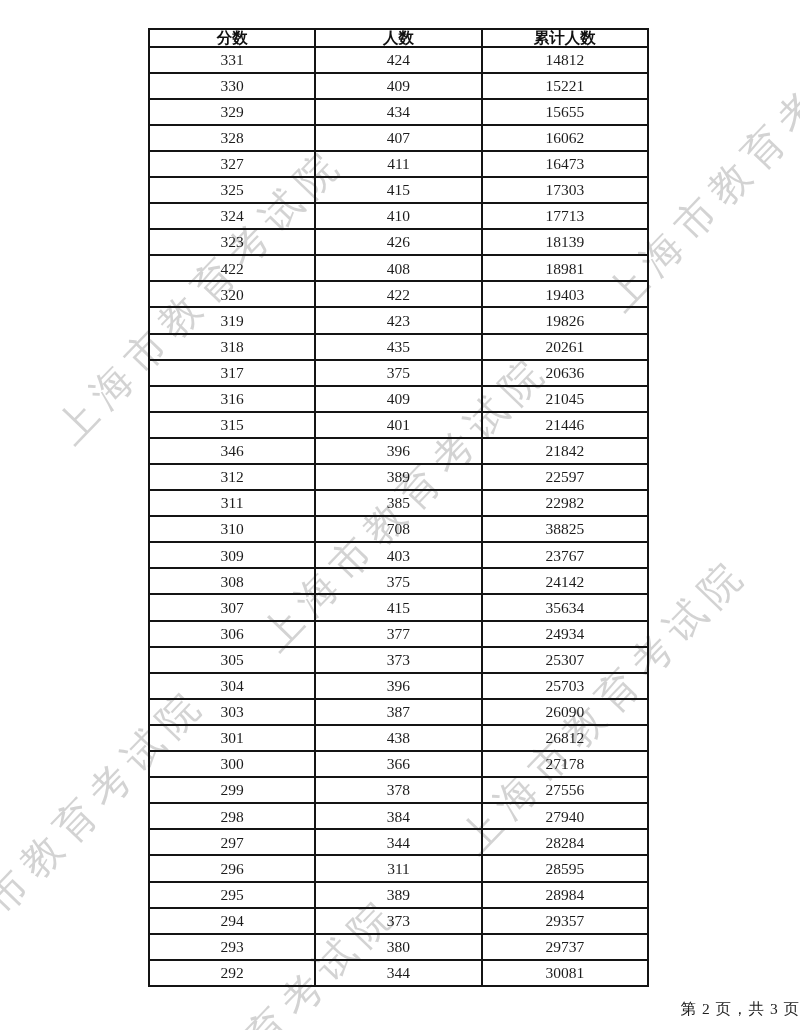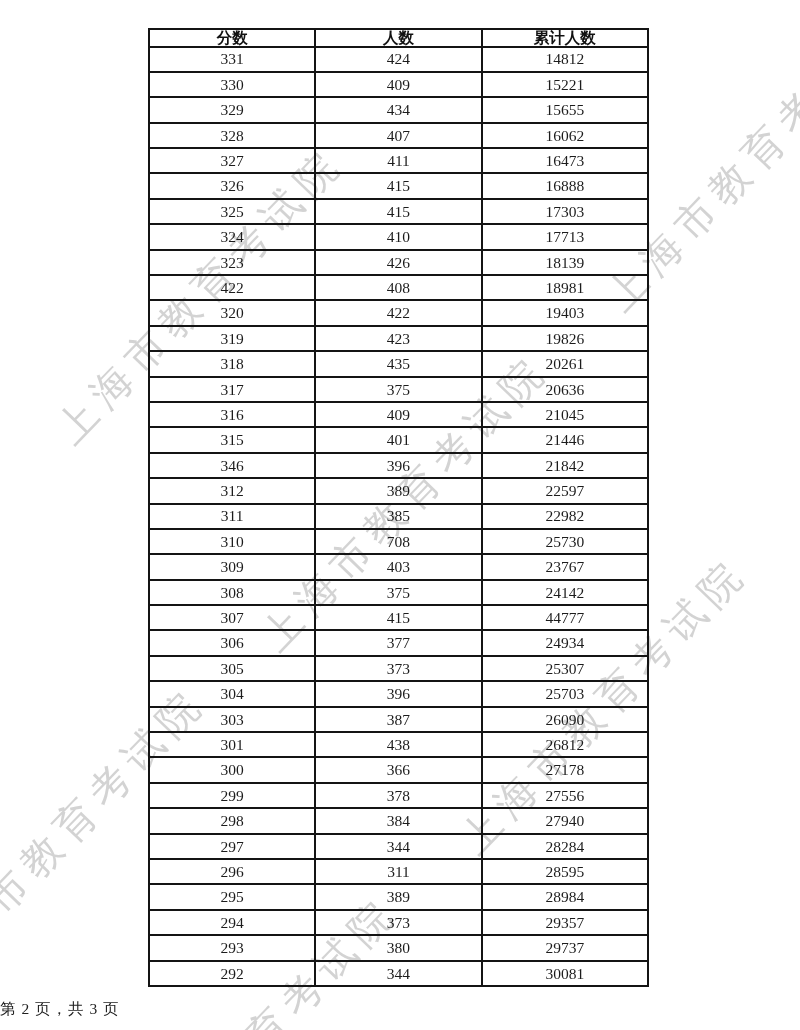--- a/index.html
+++ b/index.html
@@ -60,21 +60,21 @@
     font-size: 15.5px;
     color: #111111;
   }
   
   .footer {
     position: absolute;
     left: 0;
     right: 0;
     top: 999px;
     z-index: 2;
-    text-align: left;
+    text-align: right;
     font-size: 15.5px;
     color: #202020;
     letter-spacing: 1px;
     font-family: "Liberation Serif", serif;
   }
 </style>
 </head>
 <body>
 
 <div class="page">
@@ -116,25 +116,20 @@
           <td>328</td>
           <td>407</td>
           <td>16062</td>
         </tr>
         <tr>
           <td>327</td>
           <td>411</td>
           <td>16473</td>
         </tr>
         <tr>
-          <td>326</td>
-          <td>415</td>
-          <td>16888</td>
-        </tr>
-        <tr>
           <td>325</td>
           <td>415</td>
           <td>17303</td>
         </tr>
         <tr>
           <td>324</td>
           <td>410</td>
           <td>17713</td>
         </tr>
         <tr>
@@ -188,36 +183,36 @@
           <td>22597</td>
         </tr>
         <tr>
           <td>311</td>
           <td>385</td>
           <td>22982</td>
         </tr>
         <tr>
           <td>310</td>
           <td>708</td>
-          <td>25730</td>
+          <td>38825</td>
         </tr>
         <tr>
           <td>309</td>
           <td>403</td>
           <td>23767</td>
         </tr>
         <tr>
           <td>308</td>
           <td>375</td>
           <td>24142</td>
         </tr>
         <tr>
           <td>307</td>
           <td>415</td>
-          <td>44777</td>
+          <td>35634</td>
         </tr>
         <tr>
           <td>306</td>
           <td>377</td>
           <td>24934</td>
         </tr>
         <tr>
           <td>305</td>
           <td>373</td>
           <td>25307</td>

